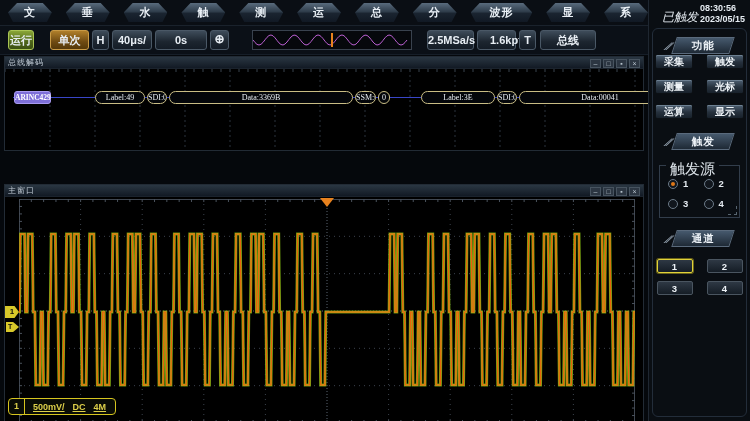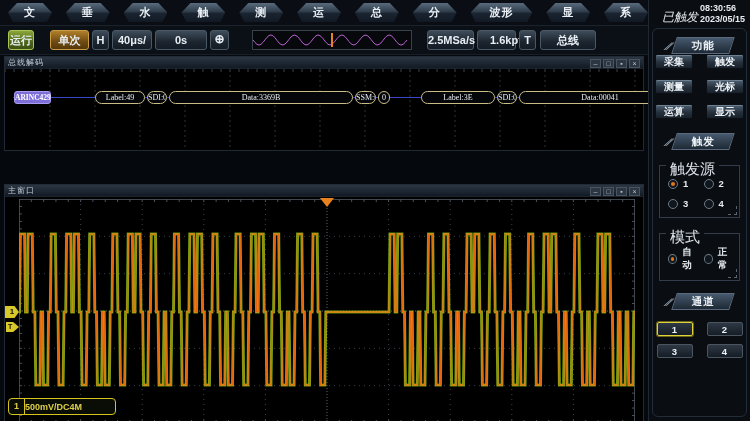--- a/index.html
+++ b/index.html
@@ -63,21 +63,21 @@
                 clip-path:polygon(0 0,68% 0,100% 50%,68% 100%,0 100%); }
   .tlvl-marker { position:absolute; left:1px; width:13px; height:10px; background:#d8c82a; color:#101008;
                  font-size:7px; font-weight:bold; line-height:10px; text-align:left; padding-left:2px;
                  clip-path:polygon(0 0,55% 0,100% 50%,55% 100%,0 100%); }
 
   
   .ch-badge { position:absolute; left:8px; top:398px; width:108px; height:17px; border:1px solid #d6c51f;
               border-radius:4px; background:#0a0c06; display:flex; align-items:center; color:#ddd04a;
               font-size:9px; font-weight:bold; }
   .ch-badge .chn { width:16px; text-align:center; border-right:1px solid #d6c51f; height:100%; line-height:15px; }
-  .ch-badge .itm { margin-left:0; }
+  .ch-badge .itm { margin-left:8px;text-decoration:underline; }
 
   
   .sidebar { position:absolute; left:648px; top:0; width:102px; height:421px; background:#0a0e13; border-left:1px solid #1f2731; }
   .sb-status { position:absolute; left:13px; top:9px; font-size:12px; color:#e6ecf2;font-style:italic; }
   .sb-clock { position:absolute; right:5px; top:3px; text-align:left; font-size:9px; font-weight:bold; color:#e6ecf2; line-height:11px; }
   .sb-box { position:absolute; left:3px; top:28px; width:95px; bottom:4px; border:1px solid #232d3a; border-radius:6px; overflow:hidden; }
   .sec-header-row { display:flex; justify-content:center; align-items:center; gap:3px; }
   .sec-slash { font-size:11px; font-style:italic; color:#9aa8b6; transform:skewX(-18deg); font-weight:bold; }
   .sec-header { width:58px; height:17px; background:linear-gradient(180deg,#46596d,#1e2935);
                 border:1px solid #5a6a7c; transform:skewX(-18deg); display:flex; align-items:center; justify-content:center; }
@@ -495,33 +495,20 @@
             <div class="radio-item">
               <div class="radio"></div>
               <span>3</span>
             </div>
             <div class="radio-item">
               <div class="radio"></div>
               <span>4</span>
             </div>
           </div>
       </div>
-      <div class="group">
-        <span class="group-label">模式</span>
-        <div class="radio-grid" id="modeRadios">
-            <div class="radio-item">
-              <div class="radio sel"></div>
-              <span>自动</span>
-            </div>
-            <div class="radio-item">
-              <div class="radio"></div>
-              <span>正常</span>
-            </div>
-          </div>
-      </div>
 
       <div class="sec-header-row mt12">
         <span class="sec-slash">∕∕</span>
         <div class="sec-header">
             <span>通道</span>
           </div>
       </div>
       <div class="chan-grid" id="chanGrid">
           <div class="ch-btn active">1</div>
           <div class="ch-btn">2</div>

